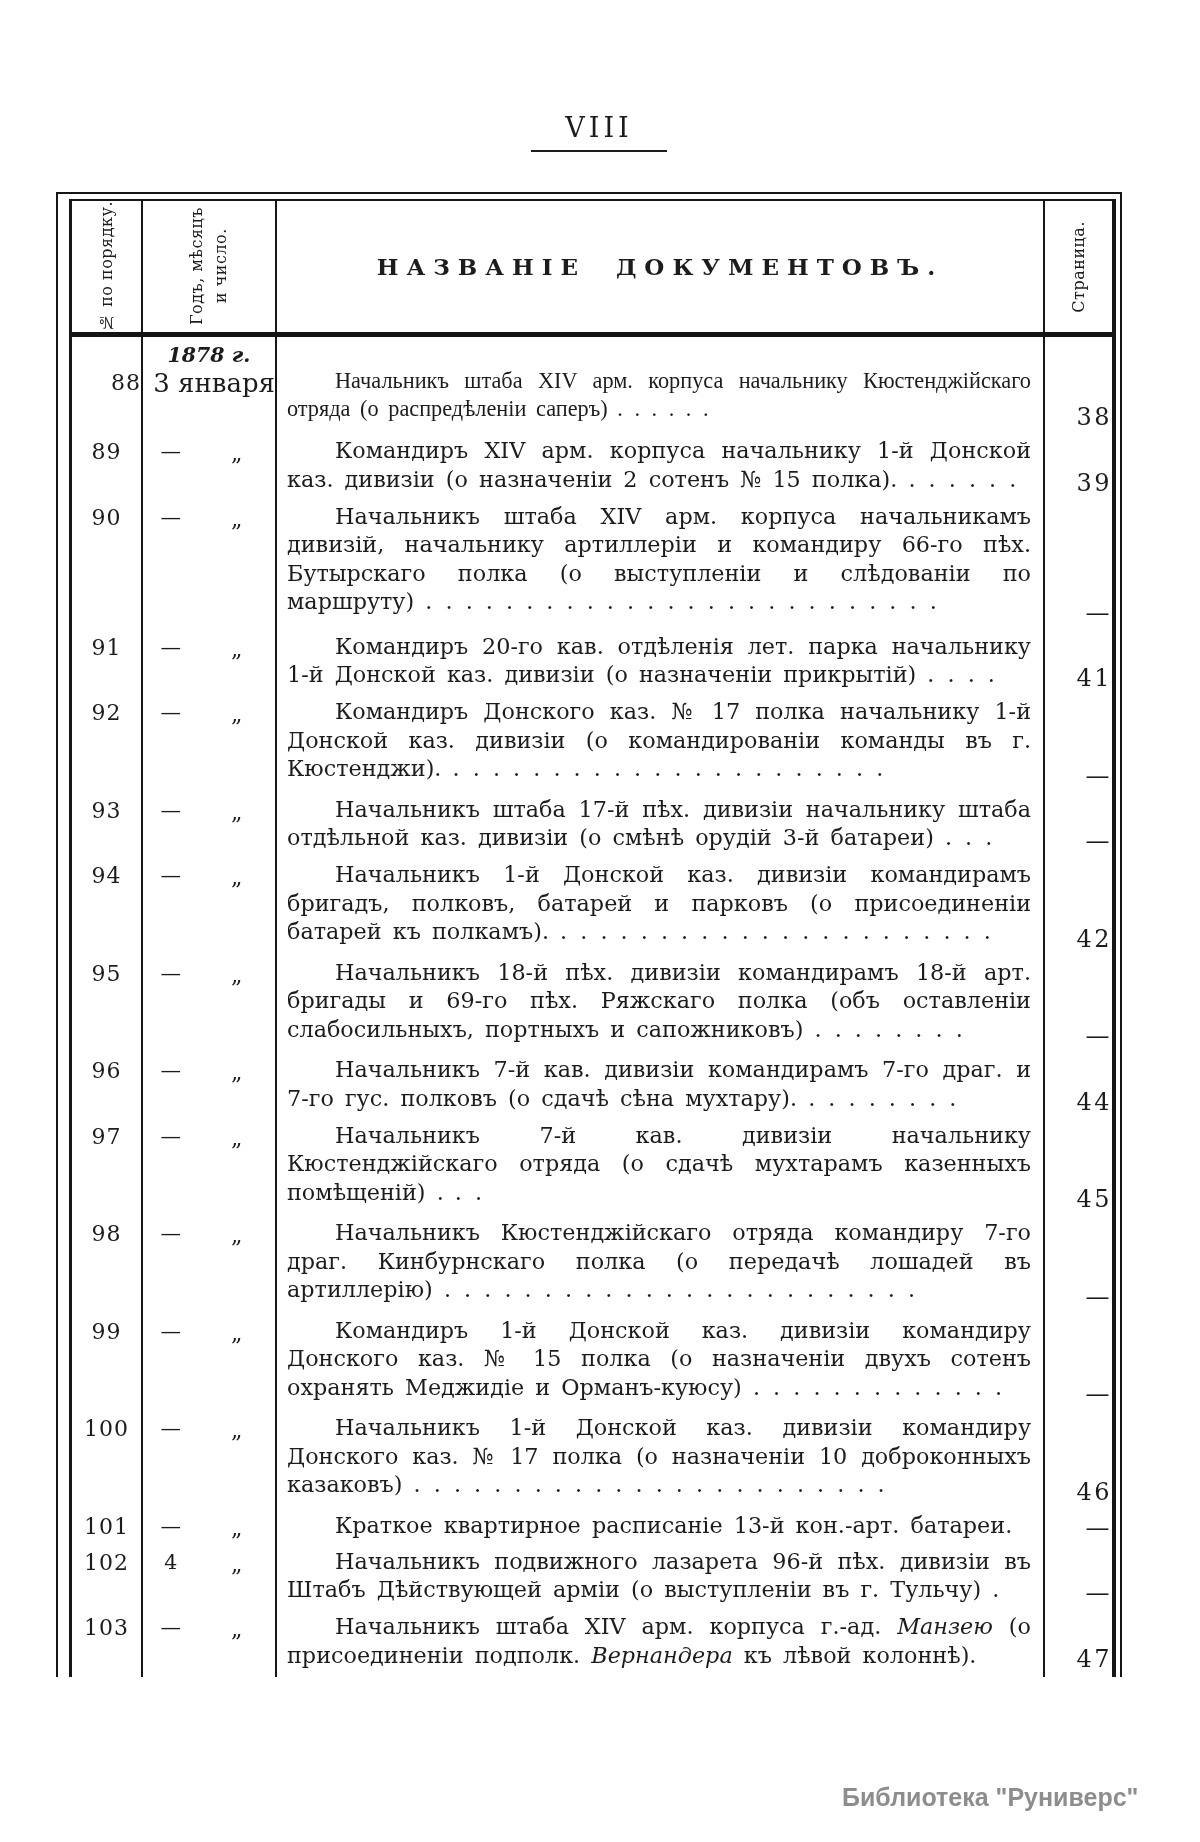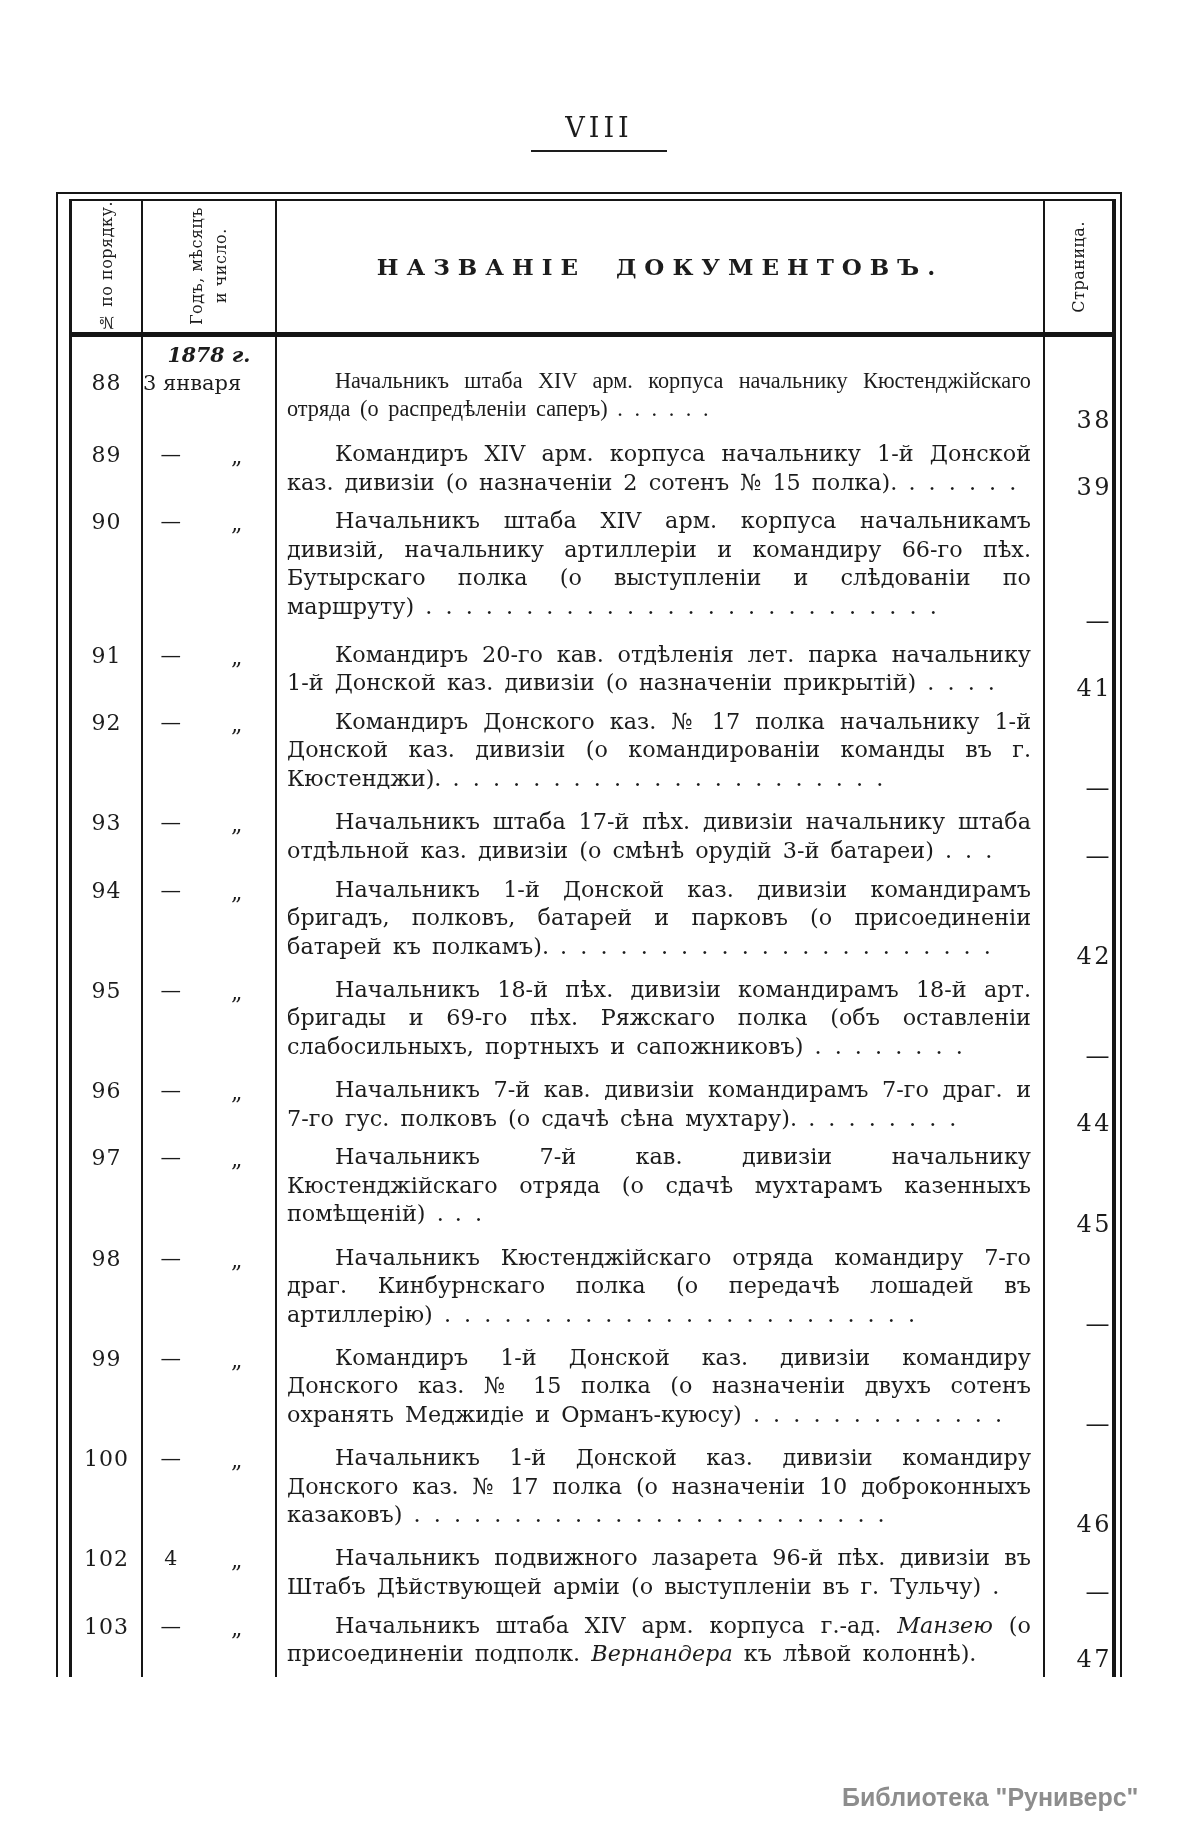--- a/index.html
+++ b/index.html
@@ -85,21 +85,21 @@
     text-align: center;
     font-size: 22px;
     padding-top: 4px;
     letter-spacing: 1px;
   }
   .cell-date { font-size: 20.5px; padding-top: 4px; }
   .date-flex { display: flex; align-items: flex-start; }
   .date-dash { width: 42%; text-align: center; display: inline-block; }
   .date-ditto { width: 58%; text-align: center; display: inline-block; font-size: 22px; padding-top: 2px; }
   .year-label { display: block; text-align: center; font-style: italic; font-size: 20.5px; line-height: 28.5px; font-weight: bold; }
-  .date-text  { display: block; text-align: left; font-size: 21px; line-height: 28.5px; }
+  .date-text  { display: block; text-align: right; font-size: 26px; line-height: 28.5px; }
 
   .entry {
     margin: 0;
     padding: 1px 12px 0 10px;
     font-size: 22.3px;
     line-height: 28.5px;
     text-align: justify;
     text-indent: 48px;
     word-spacing: 4px;
   }
@@ -107,21 +107,21 @@
 
   .cell-page {
     vertical-align: bottom;
     text-align: right;
     font-size: 24px;
     letter-spacing: 2.5px;
     padding-bottom: 4px;
   }
 
   
-  tr.row-first .cell-num { padding-top: 33px; }
+  tr.row-first .cell-num { padding-top: 33px; text-align: right; }
   tr.row-first .entry    { padding-top: 30px; font-family: Liberation Serif, serif; }
 
   tfoot td { height: auto; }
 
   .watermark {
     position: absolute;
     left: 842px; top: 1783px;
     font-family: "Liberation Sans", sans-serif;
     font-weight: bold;
     font-size: 25px;
@@ -390,20 +390,38 @@
     </td>
     <td class="sep cell-text">
       <p class="entry"><span>Начальникъ 1-й Донской каз. дивизіи командиру Донского каз. № 17 полка (о назначеніи 10 доброконныхъ казаковъ)</span> <span class="dot-leader">. . . . . . . . . . . . . . . . . . . . . . . .</span></p>
     </td>
     <td class="cell-page">
       <span>46</span>
     </td>
   </tr>
           <tr>
     <td class="sep cell-num">
+      <span class="num">101</span>
+    </td>
+    <td class="sep cell-date">
+
+      <span class="date-flex">
+        <span class="date-dash">—</span>
+        <span class="date-ditto">„</span>
+      </span>
+    </td>
+    <td class="sep cell-text">
+      <p class="entry"><span>Краткое квартирное расписаніе 13-й кон.-арт. батареи.</span> <span class="dot-leader"></span></p>
+    </td>
+    <td class="cell-page">
+      <span>—</span>
+    </td>
+  </tr>
+          <tr>
+    <td class="sep cell-num">
       <span class="num">102</span>
     </td>
     <td class="sep cell-date">
 
       <span class="date-flex">
         <span class="date-dash">4</span>
         <span class="date-ditto">„</span>
       </span>
     </td>
     <td class="sep cell-text">

